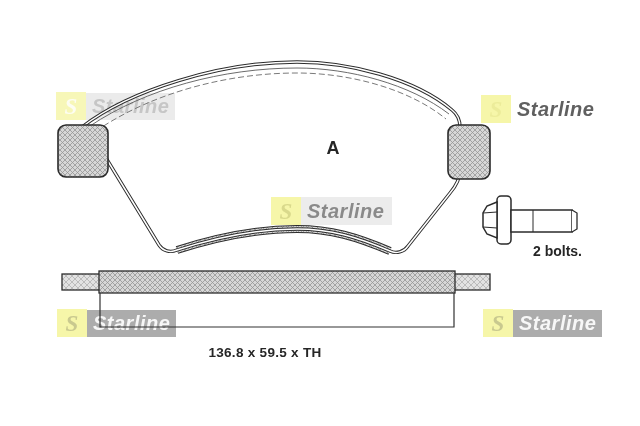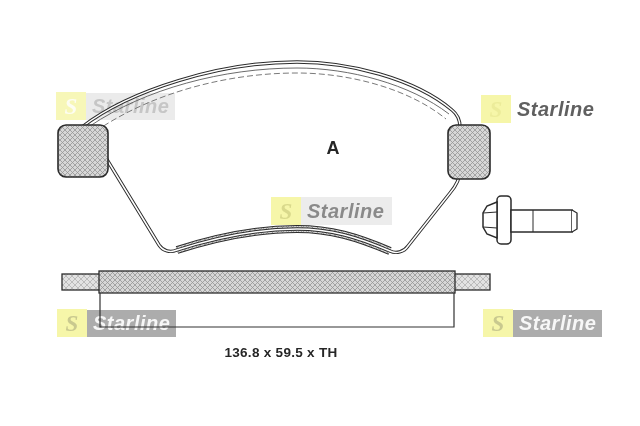--- a/index.html
+++ b/index.html
@@ -35,21 +35,21 @@
   #wm-tr{left:481px;top:95px;}
   #wm-mid{left:271px;top:197px;}
   #wm-bl{left:57px;top:309px;}
   #wm-br{left:483px;top:309px;}
   
   #drawing{position:absolute;left:0;top:0;z-index:2;}
   
   .lab{position:absolute;z-index:3;color:#262626;font-weight:bold;}
   #view-label{left:318px;top:138px;width:30px;text-align:center;font-size:18px;}
   #bolt-caption{left:500px;top:243px;width:115px;text-align:center;font-size:14px;}
-  #dimension-caption{left:104px;top:345px;width:354px;text-align:center;font-size:13.5px;letter-spacing:.3px;}
+  #dimension-caption{left:88px;top:345px;width:354px;text-align:center;font-size:13.5px;letter-spacing:.3px;}
 </style>
 </head>
 <body>
 
 <div id="canvas">
 
   <div class="wm wm-faint" id="wm-tl">
     <span class="wm-sq">S</span>
     <span class="wm-text">Starline</span>
   </div>
@@ -118,15 +118,16 @@
       <rect x="497" y="196" width="14" height="48" rx="4" fill="#ffffff" stroke="#2b2b2b" stroke-width="1.5"></rect>
       <path d="M 497,202 L 487,206 L 483,213 L 483,227 L 487,234 L 497,238 Z" fill="#ffffff" stroke="#2b2b2b" stroke-width="1.5"></path>
       <path d="M 483,213 L 497,212 M 483,227 L 497,228" stroke="#2b2b2b" stroke-width="1"></path>
       <rect x="511" y="210" width="61" height="22" fill="#ffffff" stroke="#2b2b2b" stroke-width="1.5"></rect>
       <path d="M 533,210 L 533,232" stroke="#2b2b2b" stroke-width="1"></path>
       <path d="M 572,210 L 577,213 L 577,229 L 572,232" fill="#ffffff" stroke="#2b2b2b" stroke-width="1.3"></path>
     </g>
   </svg>
 
   <div class="lab" id="view-label">A</div>
+  <div class="lab" id="bolt-caption">2 bolts.</div>
   <div class="lab" id="dimension-caption">136.8 x 59.5 x TH</div>
 
 </div>
 
 </body></html>

